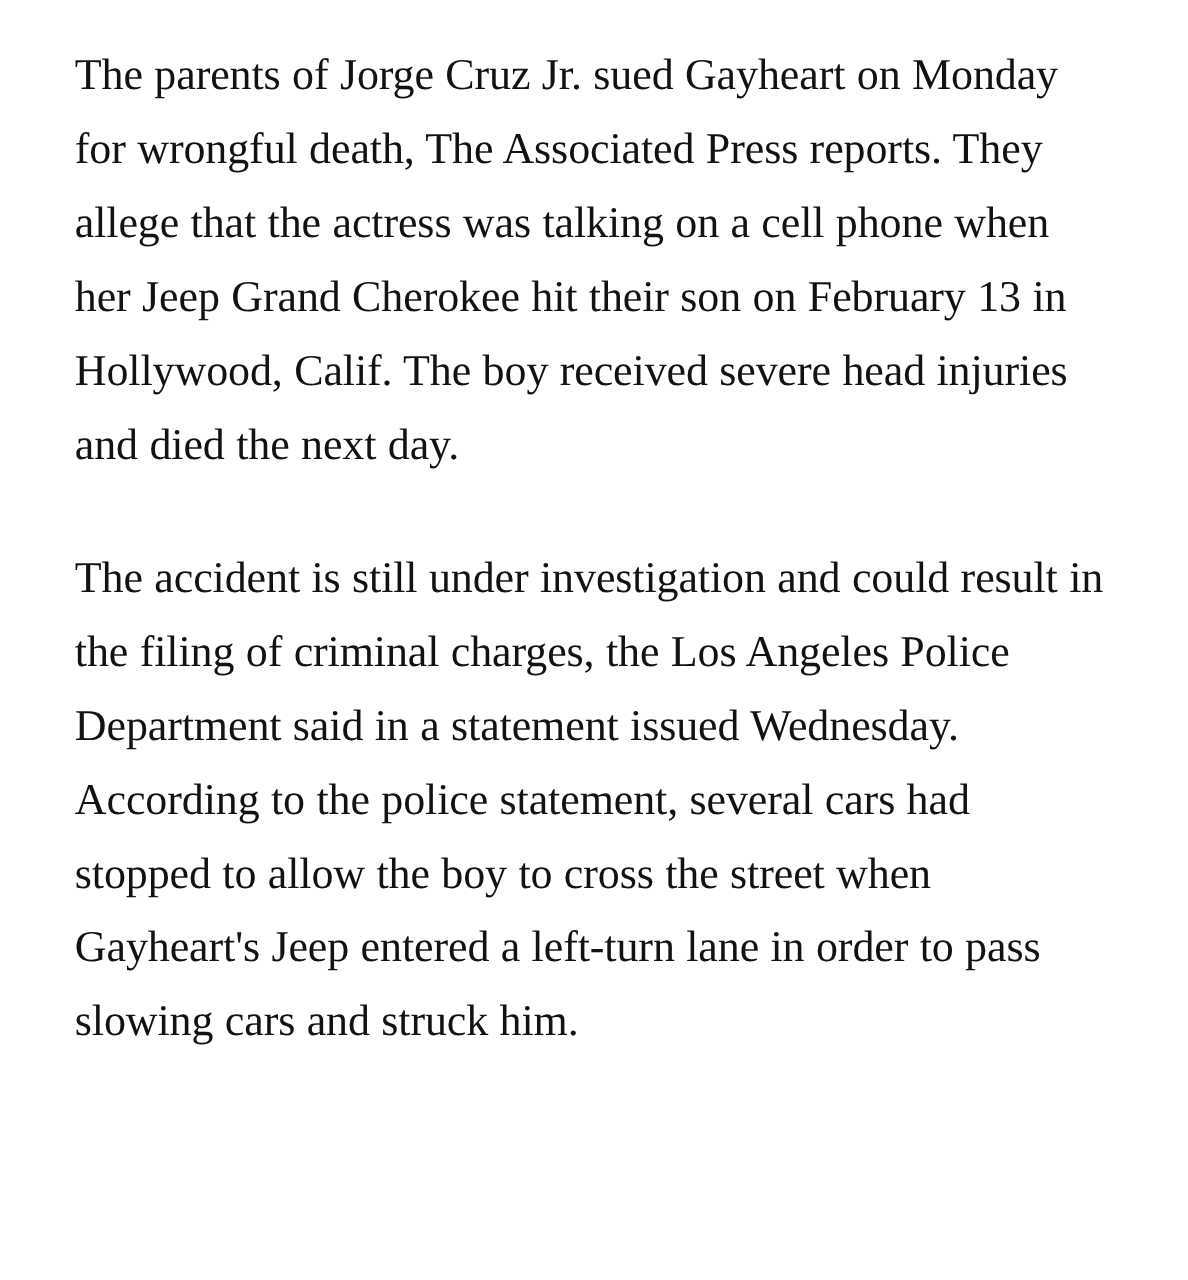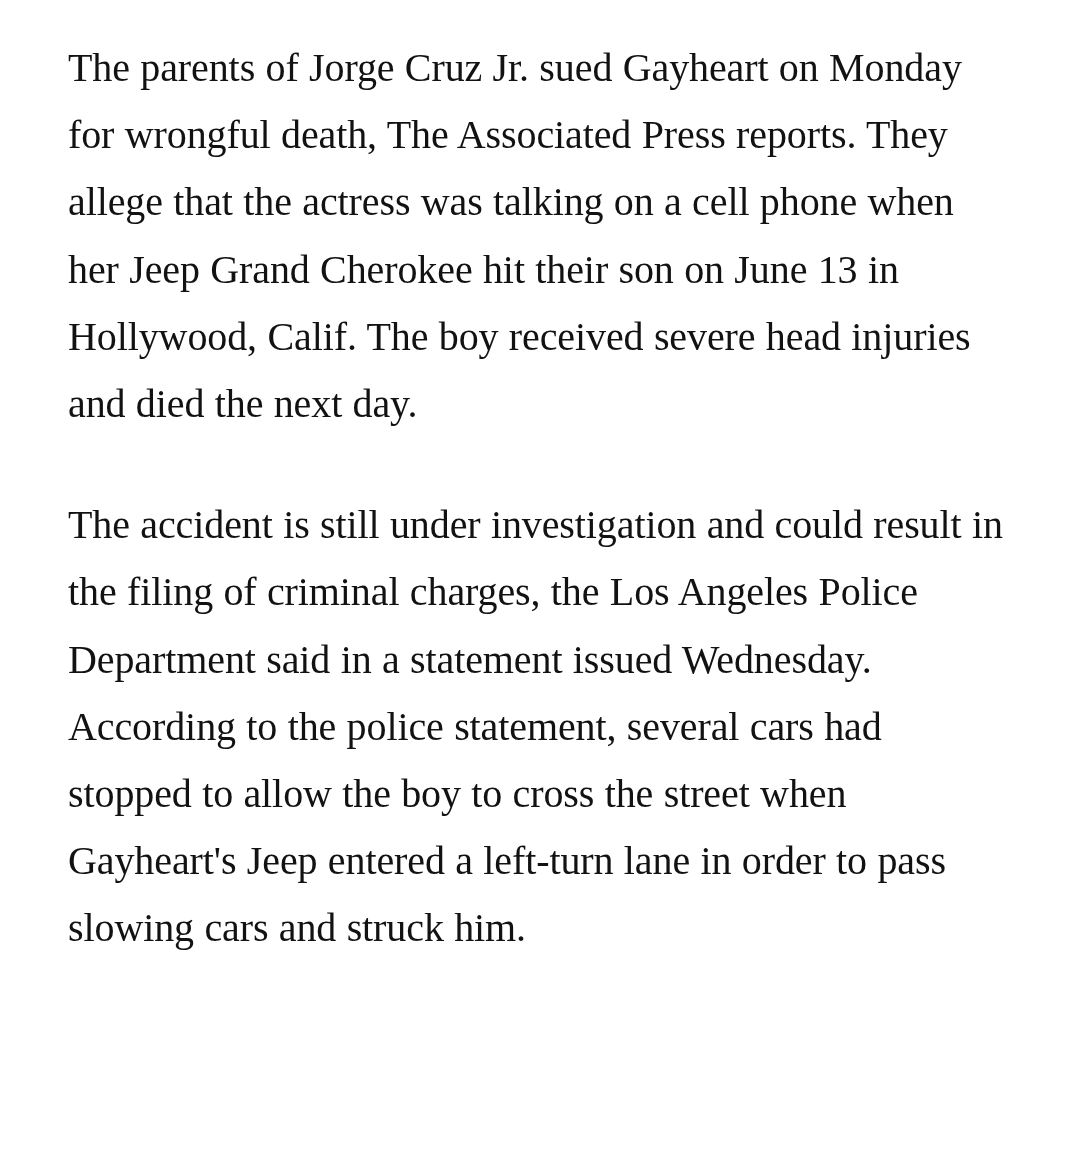--- a/index.html
+++ b/index.html
@@ -30,15 +30,15 @@
   }
   .paragraph:last-child {
     margin-bottom: 0;
     font-family: Liberation Serif, serif;
   }
 </style>
 </head>
 <body>
 
 <main class="article-body">
-  <p class="paragraph">The parents of Jorge Cruz Jr. sued Gayheart on Monday for wrongful death, The Associated Press reports. They allege that the actress was talking on a cell phone when her Jeep Grand Cherokee hit their son on June 13 in Hollywood, Calif. The boy received severe head injuries and died the next day.</p>
+  <p class="paragraph">The parents of Jorge Cruz Jr. sued Gayheart on Monday for wrongful death, The Associated Press reports. They allege that the actress was talking on a cell phone when her Jeep Grand Cherokee hit their son on February 13 in Hollywood, Calif. The boy received severe head injuries and died the next day.</p>
   <p class="paragraph">The accident is still under investigation and could result in the filing of criminal charges, the Los Angeles Police Department said in a statement issued Wednesday. According to the police statement, several cars had stopped to allow the boy to cross the street when Gayheart's Jeep entered a left-turn lane in order to pass slowing cars and struck him.</p>
 </main>
 
 </body></html>

